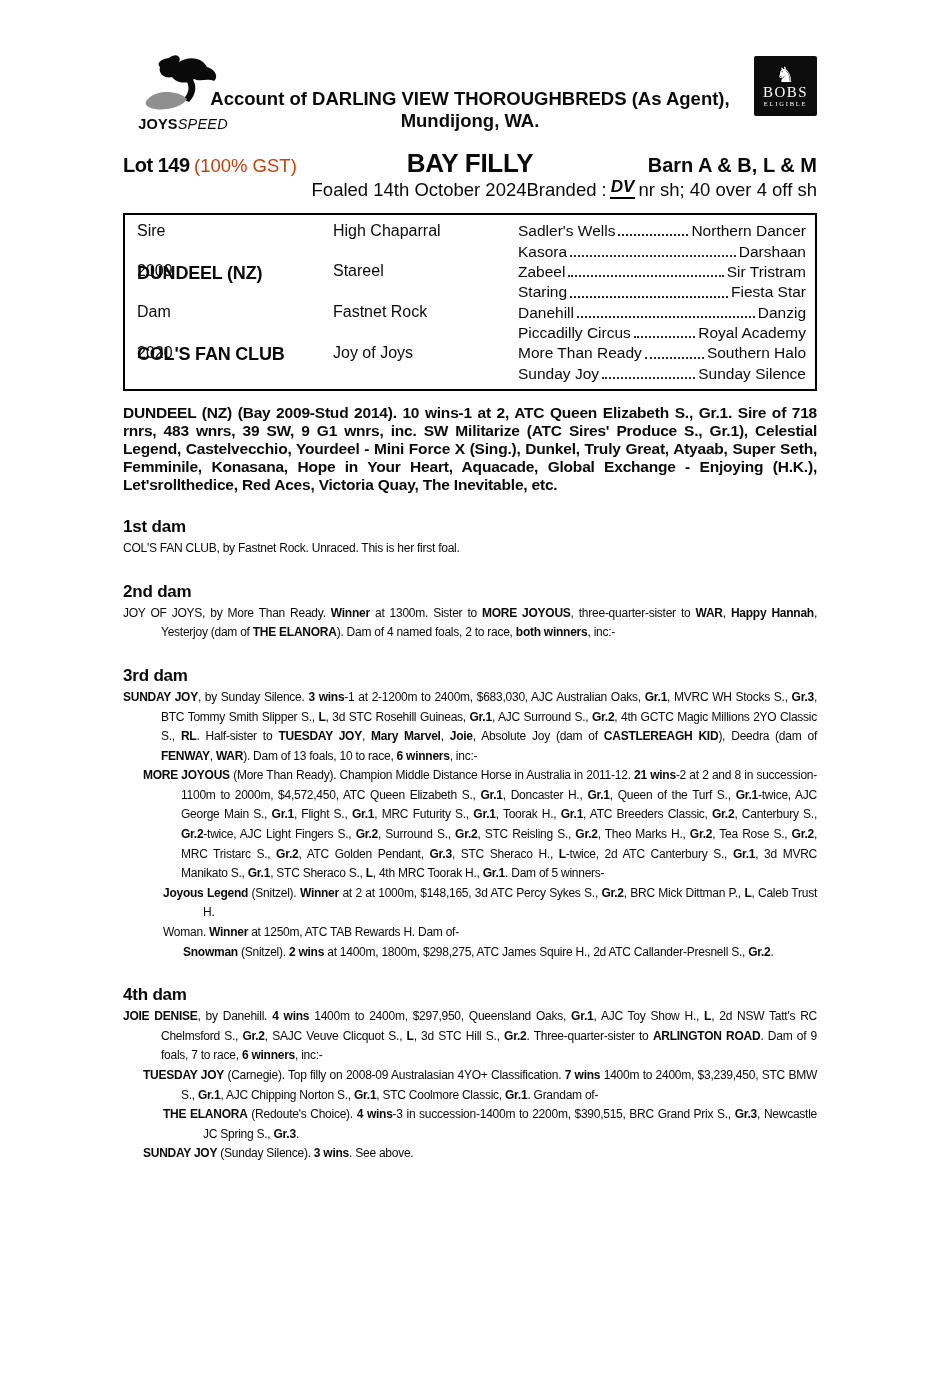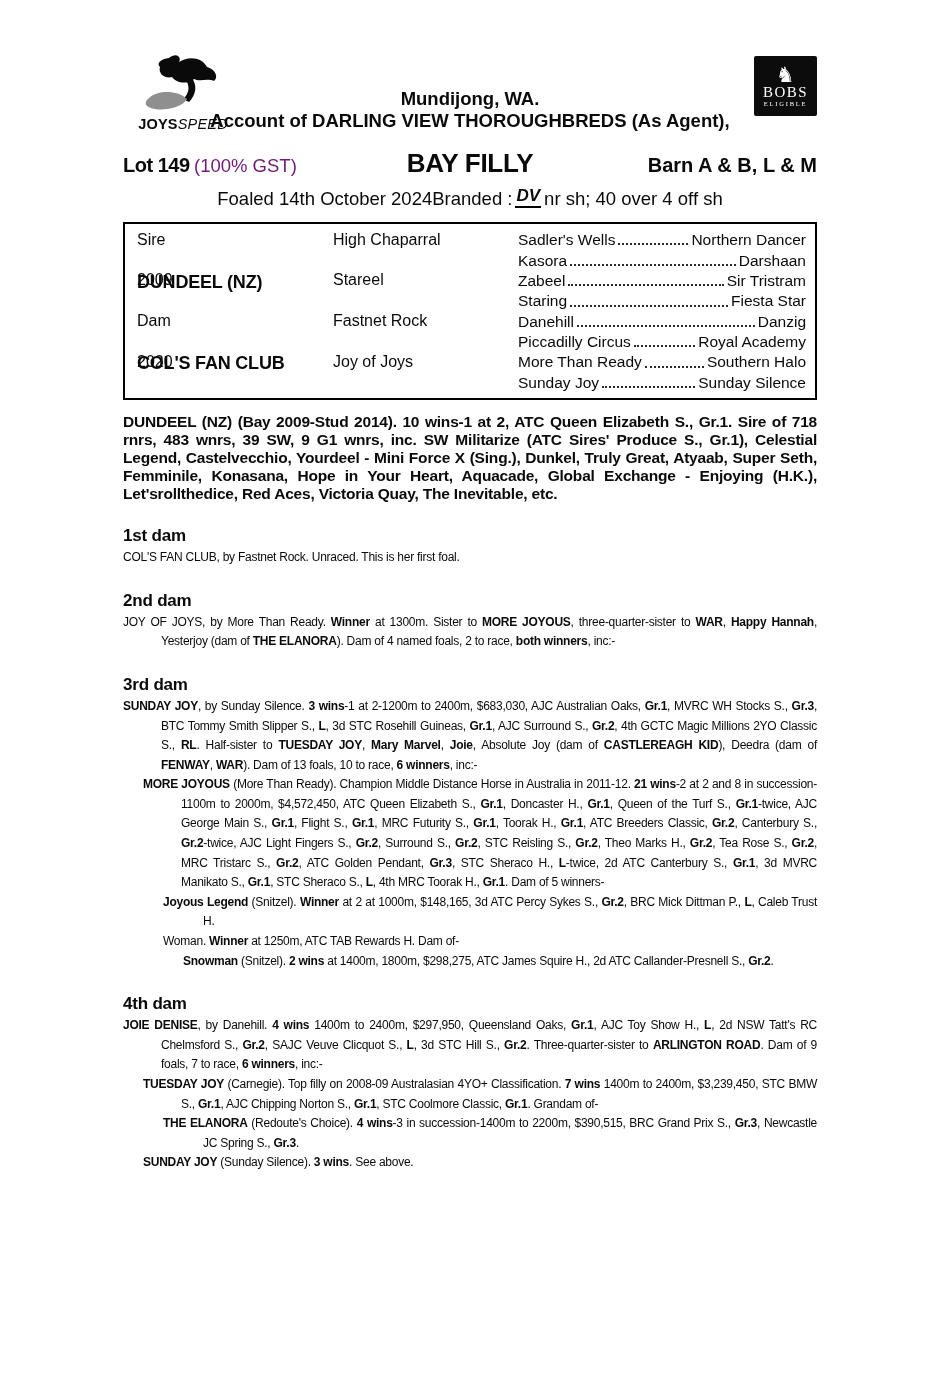--- a/index.html
+++ b/index.html
@@ -17,25 +17,25 @@
   .bobs { position:absolute; right:0; top:6px; width:63px; height:60px; background:#0c0c0c;
           border-radius:2px; color:#fff; display:flex; flex-direction:column; align-items:center; justify-content:center; }
   .bobs-horse { font-family:"DejaVu Sans",sans-serif; font-size:21px; line-height:20px; }
   .bobs-title { font-family:"Liberation Serif","DejaVu Serif",serif; font-size:15px; letter-spacing:1.5px; line-height:15px; }
   .bobs-sub { font-family:"Liberation Serif","DejaVu Serif",serif; font-size:6.5px; letter-spacing:1.8px; line-height:8px; }
   .account { text-align:center; padding-top:38px; font-weight:bold; font-size:18.5px; line-height:22px; }
 
   
   .lot-row { display:grid; grid-template-columns:1fr auto 1fr; align-items:baseline; margin-top:6px; }
   .lot-num { font-weight:900; font-size:20px; letter-spacing:-.5px; }
-  .gst { font-size:18.5px; color:#701a75; }
+  .gst { font-size:18.5px; color:#c2410c; }
   .sex { font-weight:900; font-size:26px; letter-spacing:-.3px; text-align:center; }
   .barn { font-weight:bold; font-size:20px; text-align:right; }
 
-  .foal-row { display:flex; justify-content:center; align-items:baseline; margin-top:9px; font-size:18.5px; }
+  .foal-row { display:flex; justify-content:flex-end; align-items:baseline; font-size:18.5px; }
   .brand-mark { display:inline-block; font-style:italic; font-weight:bold; font-size:17px;
                 border-bottom:2px solid #000; padding:0 1px 0px 1px; position:relative; top:-4px; margin:0 3px; }
 
   
   .ped-table { margin-top:10px; border:2px solid #000; padding:6px 9px 5px 12px;
                display:grid; grid-template-columns:196px 185px 1fr; grid-auto-rows:20.4px; }
   .pcell { display:flex; align-items:flex-end; padding-bottom:2px; line-height:1.05; font-size:16px; white-space:nowrap; }
   .pname { font-weight:bold; font-size:18px; letter-spacing:-.2px;margin-top:41px; }
   .leader-row { display:flex; align-items:flex-end; padding-bottom:2px; font-size:15.5px; line-height:1.05; }
   .ln,.rn { white-space:nowrap; }
@@ -62,22 +62,22 @@
       <div class="westspeed">
         <svg width="108" height="62" viewBox="0 0 108 62">
           <path fill="#0a0a0a" d="M40 6 C47 0 53 5 50 10 C60 3 74 6 78 15 C86 17 90 25 85 29 C78 26 71 30 65 27 C58 33 47 31 43 25 C35 27 29 21 31 15 C27 11 32 7 40 6 Z"></path>
           <path fill="#0a0a0a" d="M62 25 C69 33 67 43 60 50 L54 47 C61 41 61 33 56 27 Z"></path>
           <path fill="#8f8f8f" d="M20 46 C30 37 50 39 58 47 C54 55 36 59 26 57 C16 55 14 51 20 46 Z"></path>
         </svg>
         <div class="ws-text"><span class="ws-w">JOYS</span><span class="ws-s">SPEED</span></div>
       </div>
 
       <div class="account">
+        <div>Account of DARLING VIEW THOROUGHBREDS (As Agent),</div>
         <div>Mundijong, WA.</div>
-        <div>Account of DARLING VIEW THOROUGHBREDS (As Agent),</div>
       </div>
 
       <div class="bobs">
         <div class="bobs-horse">♞</div>
         <div class="bobs-title">BOBS</div>
         <div class="bobs-sub">ELIGIBLE</div>
       </div>
     </div>
 
     <div class="lot-row">

